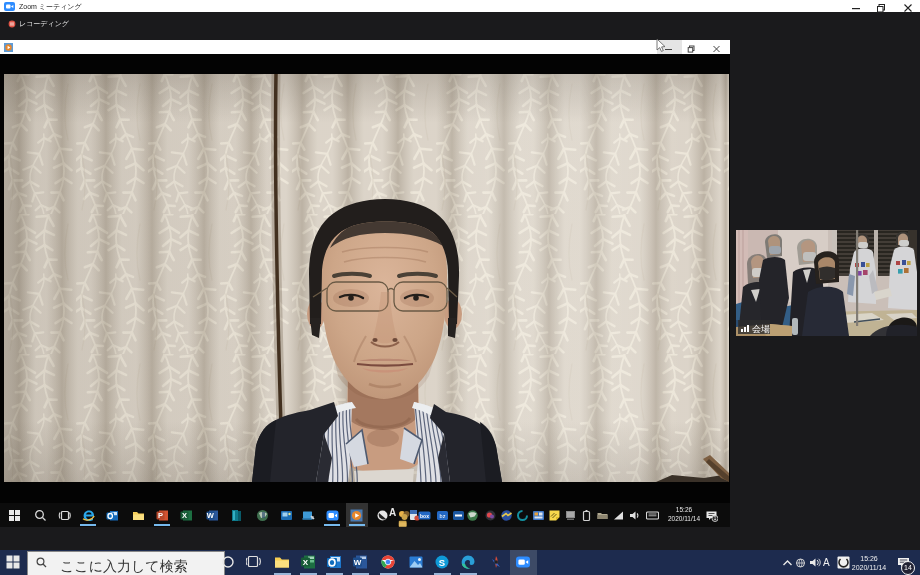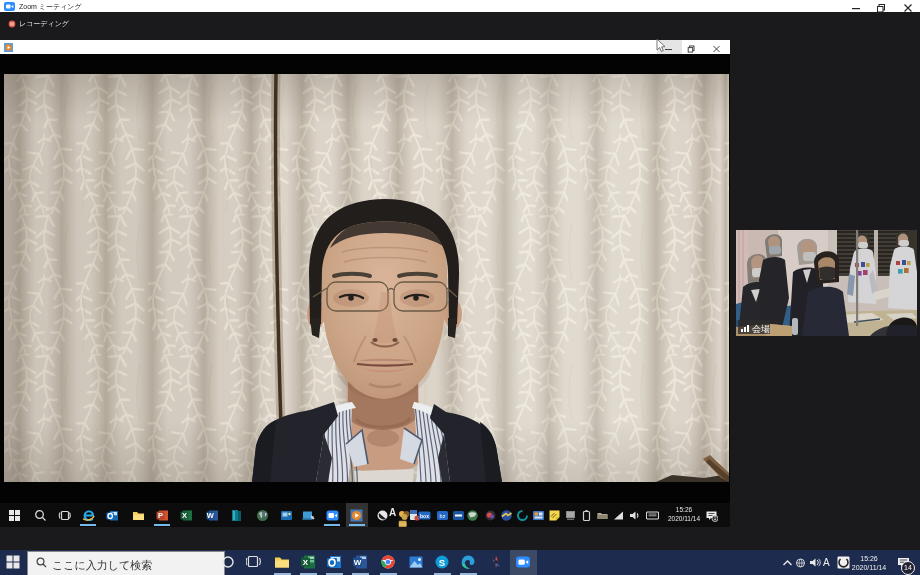--- a/index.html
+++ b/index.html
@@ -575,21 +575,21 @@
             <rect x="8.5" y="1.5" width="6" height="6"></rect>
             <rect x="1.5" y="8.5" width="6" height="6"></rect>
             <rect x="8.5" y="8.5" width="6" height="6"></rect>
           </g>
         </svg></div>
       <div class="abs" style="left:27px;top:1px;width:196px;height:23px;background:#f2f2f2;border:1px solid #888"></div>
       <svg class="abs" style="left:36px;top:7px" width="11" height="11" viewBox="0 0 11 11">
         <circle cx="4.5" cy="4.5" r="3.4" fill="none" stroke="#444" stroke-width="1.2"></circle>
         <path d="M7 7 L10 10" stroke="#444" stroke-width="1.2"></path>
       </svg>
-      <div class="abs" style="left:52px;top:8px;font-size:11px;color:#333">ここに入力して検索</div>
+      <div class="abs" style="left:60px;top:8px;font-size:14px;color:#333">ここに入力して検索</div>
       <div class="abs" style="left:220px;top:4px;width:16px;height:16px"><svg width="16" height="16" viewBox="0 0 16 16">
           <circle cx="8" cy="8" r="5" fill="none" stroke="#e8e8e8" stroke-width="1.4"></circle>
         </svg></div>
       <div class="abs" style="left:246px;top:4px;width:16px;height:16px"><svg width="16" height="16" viewBox="0 0 16 16">
           <rect x="2.5" y="2.5" width="9" height="10" rx="1" fill="none" stroke="#e0e0e0" stroke-width="1.2"></rect>
           <path d="M1 4 C0 6 0 9 1 11 M13.5 4 C14.5 6 14.5 9 13.5 11" stroke="#e0e0e0" stroke-width="1.1" fill="none"></path>
         </svg></div>
       <div class="abs" style="left:274px;top:4px;width:16px;height:16px"><svg width="16" height="16" viewBox="0 0 16 16">
           <path d="M1 3.5 L6 3.5 L7.8 5.5 L15 5.5 L15 13.5 L1 13.5 Z" fill="#f8cf52"></path>
           <path d="M1 6.5 L15 6.5 L15 13.5 L1 13.5 Z" fill="#fbdf7e"></path>

